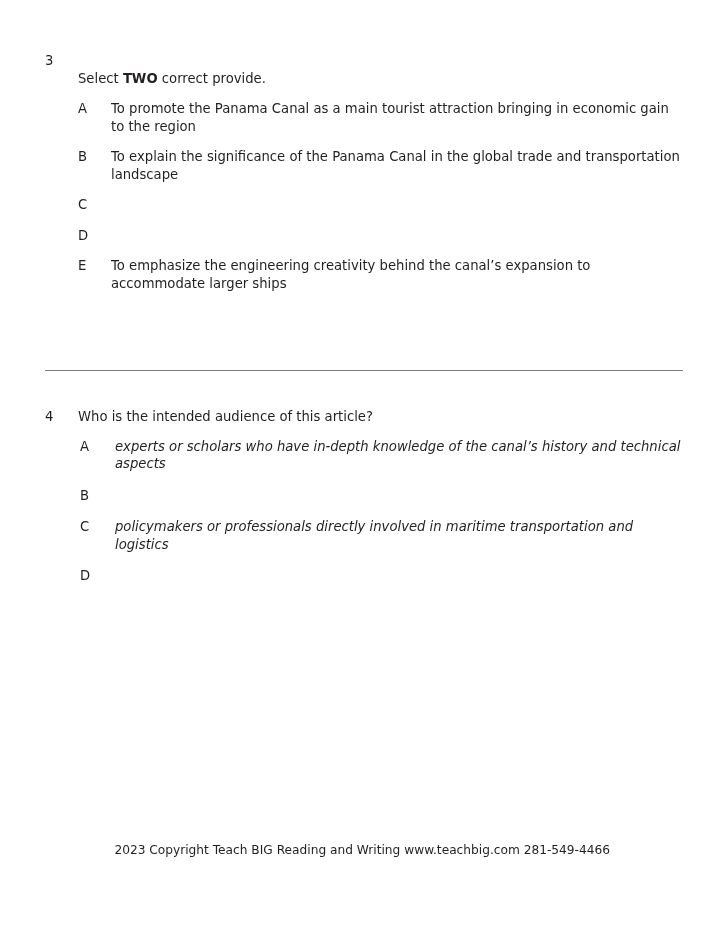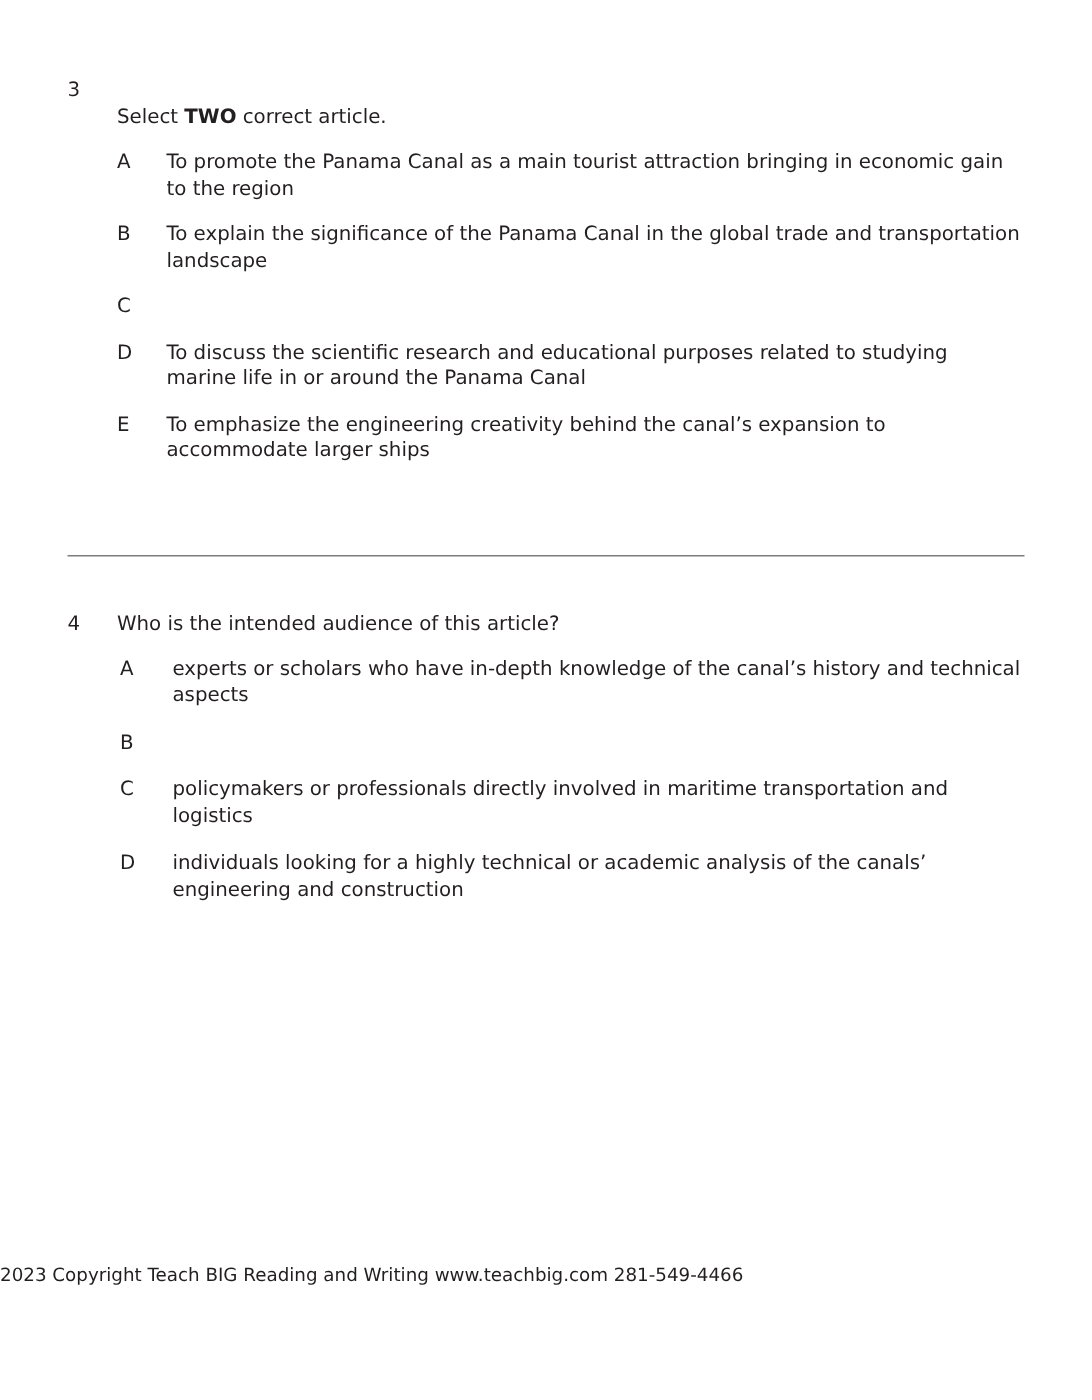--- a/index.html
+++ b/index.html
@@ -77,20 +77,21 @@
     max-width: 570px;
   }
 
   
   .q4 .opt-letter {
     margin-left: 35px;
   }
   .q4 .opt-text {
     padding-left: 2px;
     max-width: 568px;
+    font-style: italic;
   }
   .q4 .options {
     margin-top: 12px;
   }
   .q4 .option {
     margin-bottom: 14px;
   }
 
   
   .divider {
@@ -100,56 +101,55 @@
     height: 1px;
     background: #7c7c7c;
     border: 0;
   }
 
   
   .footer {
     position: absolute;
     left: 0;
     width: 610px;
-    text-align: left;
+    text-align: right;
     font-size: 12.2px;
     line-height: 16px;
     color: #231f20;
   }
 </style>
 </head>
 <body>
 
 <div class="page">
 
   <div class="question-block q3" style="top:52px;">
 
     <div class="question-head">
       <span class="q-number">3</span>
       <span class="q-text">
         <br>
-        <span class="q-line2"><span>Select </span><span class="bold">TWO</span><span> correct article.</span></span>
+        <span class="q-line2"><span>Select </span><span class="bold">TWO</span><span> correct provide.</span></span>
       </span>
     </div>
 
     <div class="options">
       <div class="option">
         <span class="opt-letter">A</span>
         <span class="opt-text">To promote the Panama Canal as a main tourist attraction bringing in economic gain to the region</span>
       </div>
       <div class="option">
         <span class="opt-letter">B</span>
         <span class="opt-text">To explain the significance of the Panama Canal in the global trade and transportation landscape</span>
       </div>
       <div class="option">
         <span class="opt-letter">C</span>
       </div>
       <div class="option">
         <span class="opt-letter">D</span>
-        <span class="opt-text">To discuss the scientific research and educational purposes related to studying marine life in or around the Panama Canal</span>
       </div>
       <div class="option">
         <span class="opt-letter">E</span>
         <span class="opt-text">To emphasize the engineering creativity behind the canal’s expansion to accommodate larger ships</span>
       </div>
     </div>
   </div>
 
   <hr class="divider" style="top:362px;">
 
@@ -167,20 +167,19 @@
       </div>
       <div class="option">
         <span class="opt-letter">B</span>
       </div>
       <div class="option">
         <span class="opt-letter">C</span>
         <span class="opt-text">policymakers or professionals directly involved in maritime transportation and logistics</span>
       </div>
       <div class="option">
         <span class="opt-letter">D</span>
-        <span class="opt-text">individuals looking for a highly technical or academic analysis of the canals’ engineering and construction</span>
       </div>
     </div>
   </div>
 
   <div class="footer" style="top:842px;">2023 Copyright Teach BIG Reading and Writing www.teachbig.com 281-549-4466</div>
 
 </div>
 
 </body></html>

